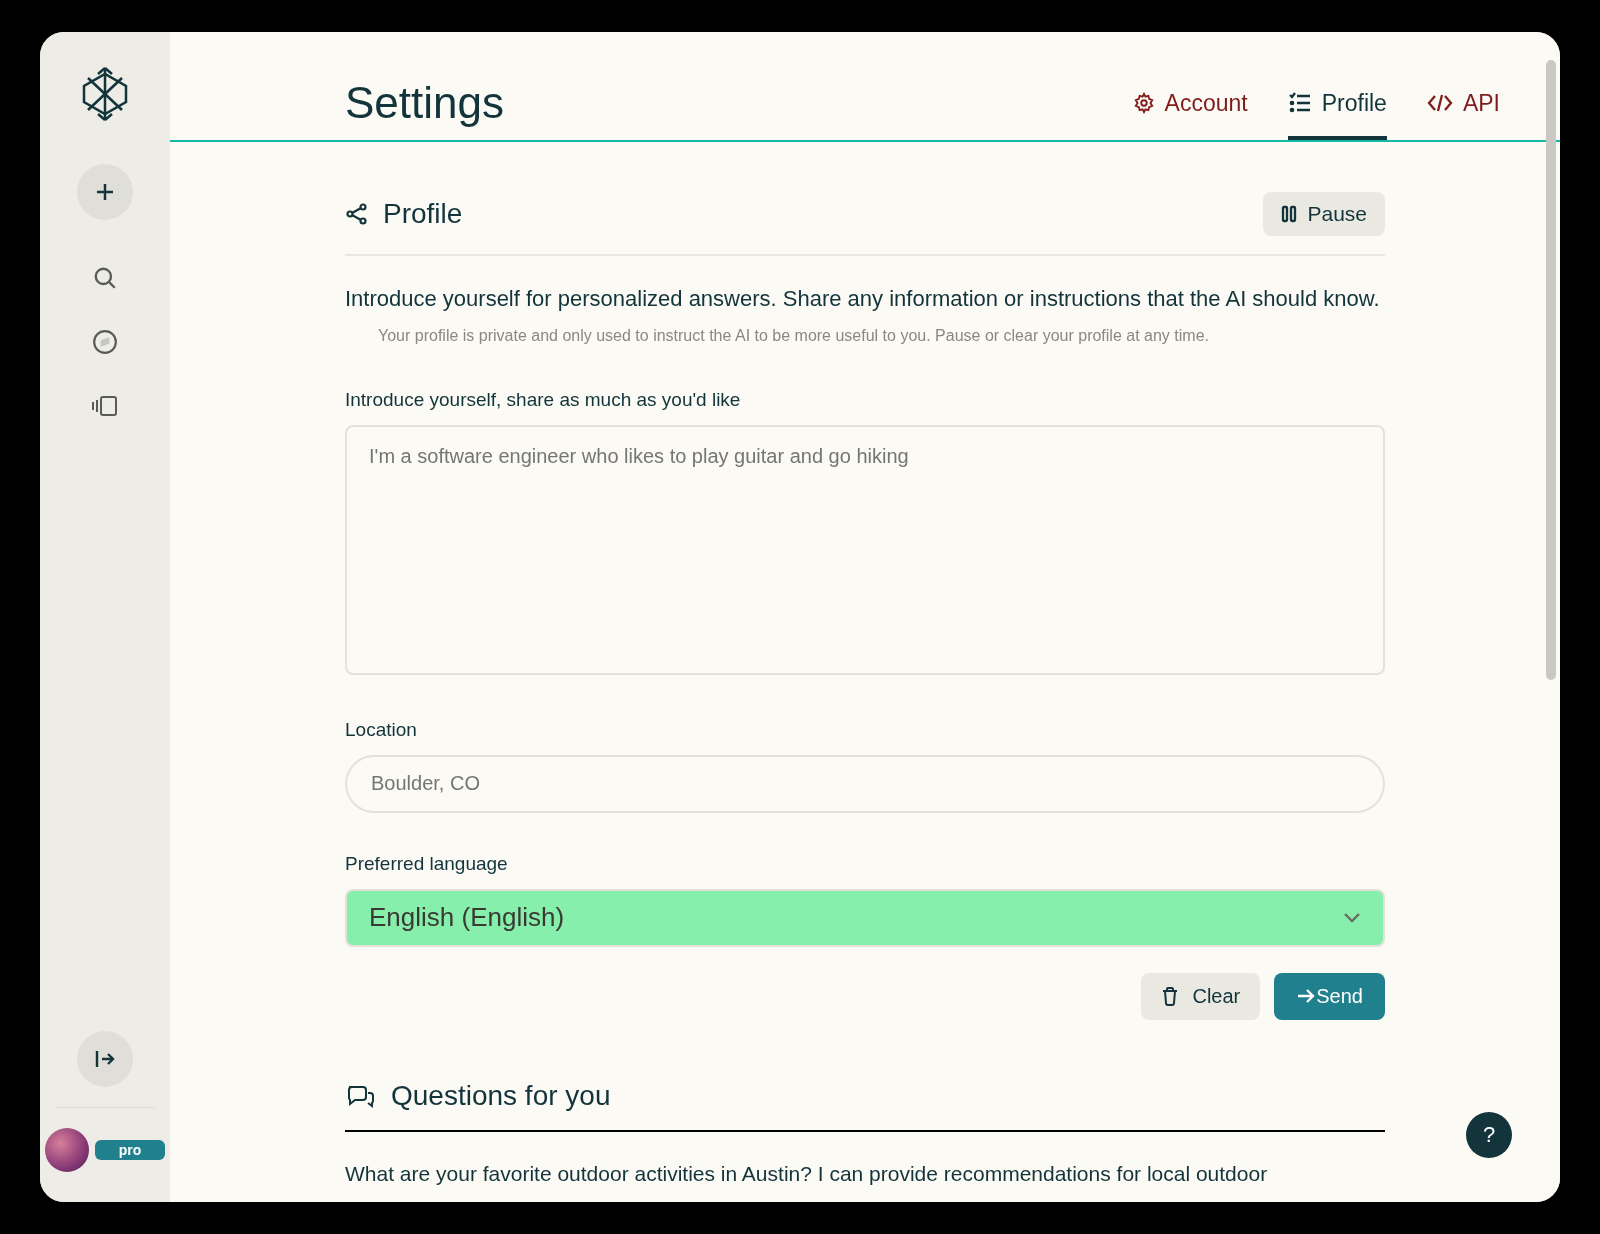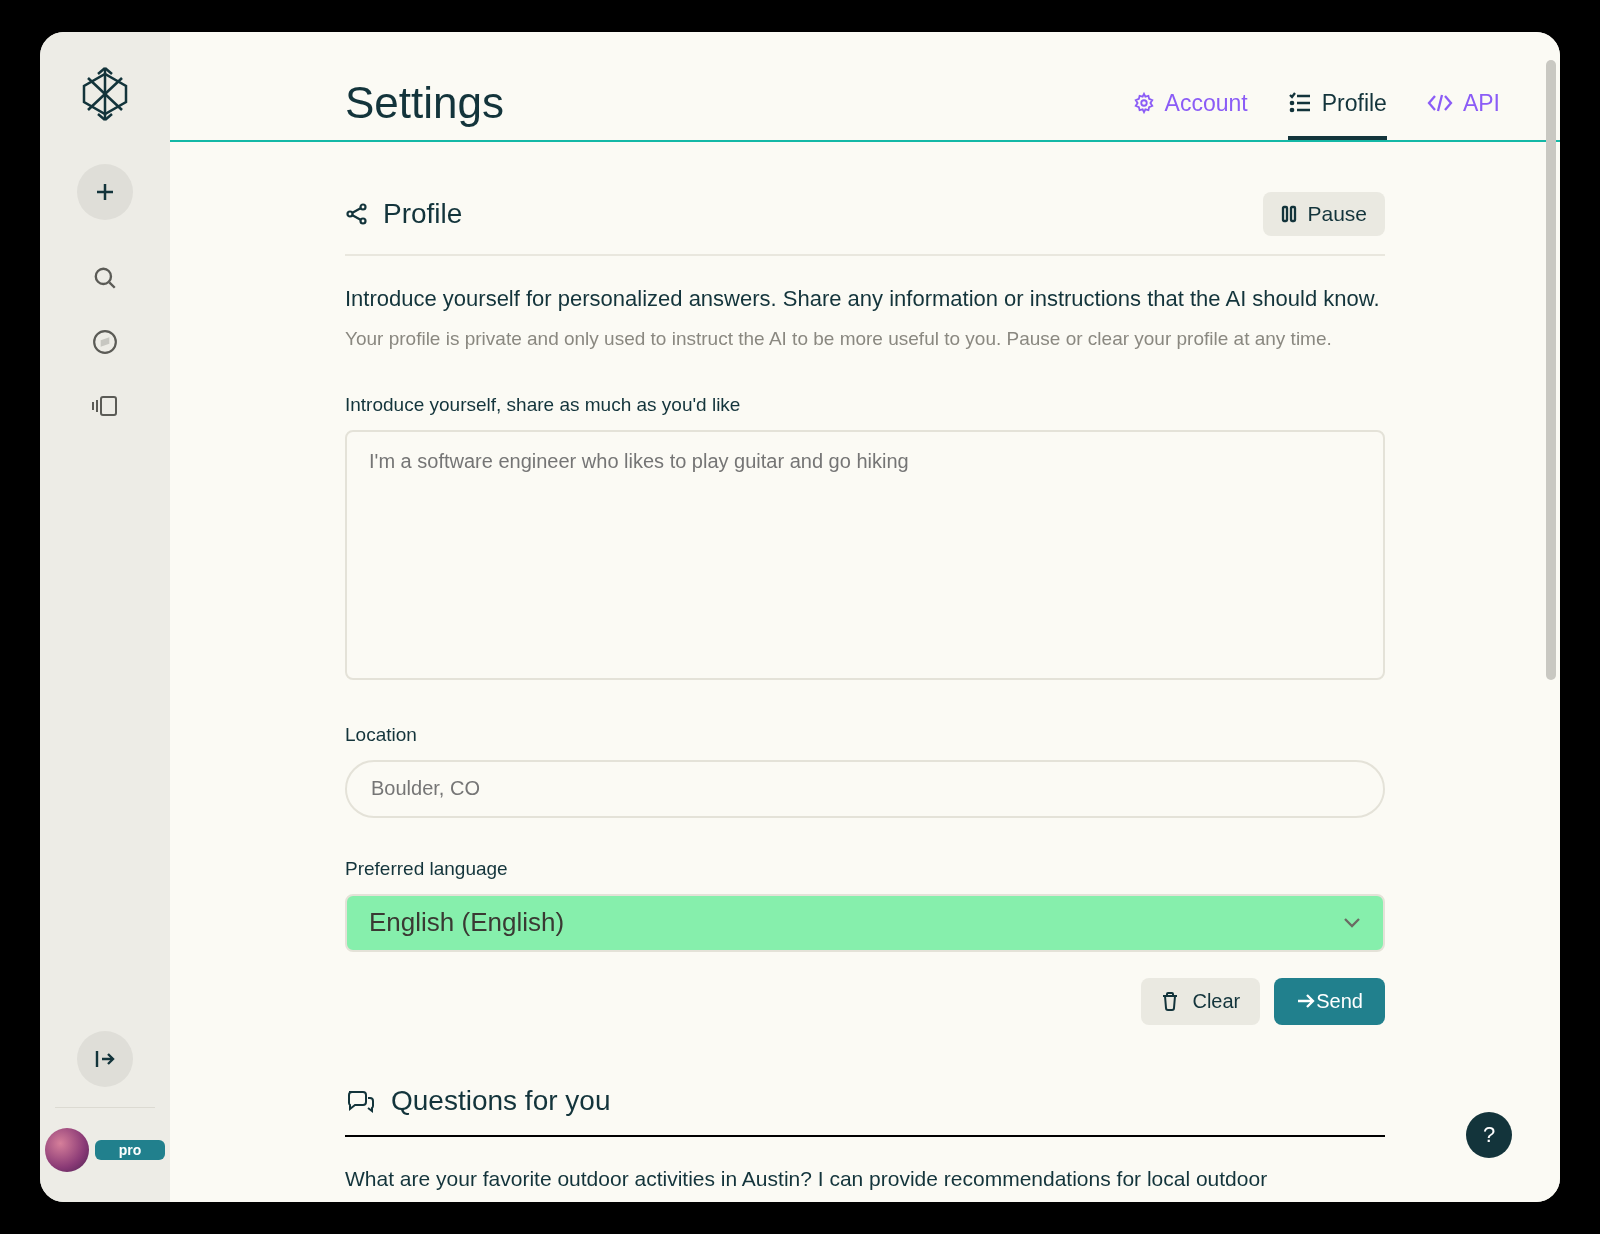--- a/index.html
+++ b/index.html
@@ -73,42 +73,42 @@
   padding: 34px 60px 0 175px;
   border-bottom: 2px solid #14b8a6;
   height: 110px;
 }
 .page-title {
   font-size: 44px; font-weight:500; color:#13343b;
 }
 .tabs { display:flex; gap:40px; height:100%; align-items:center;}
 .tab {
   display:flex; align-items:center; gap:10px;
-  font-size:23px; font-weight:500; color:#8b5cf6;
+  font-size:23px; font-weight:500; color:#7f1d1d;
   cursor:pointer; height:100%;
   border-bottom: 4px solid transparent;
   padding-top:4px;
 }
 .tab.active { color:#13343b; border-bottom-color:#13343b; }
 .content { padding: 50px 175px 60px 175px; }
 .section-head {
   display:flex; align-items:center; justify-content:space-between;
   padding-bottom: 18px; border-bottom:2px solid #e9e7de;
 }
 .section-title { display:flex; align-items:center; gap:14px; font-size:28px; font-weight:500; color:#13343b;}
 .pause-btn {
   display:flex; align-items:center; gap:10px;
   background:#eae9e1; padding:10px 18px; border-radius:8px;
   font-size:21px; color:#13343b; cursor:pointer;
 }
 .intro {
   font-size:22px; color:#13343b; line-height:1.55; margin-top:26px;
 }
 .subintro {
-  font-size:19px; color:#8a8880; line-height:1.55; margin-top:8px;
+  font-size:16px; color:#8a8880; line-height:1.55; margin-top:8px;margin-left:33px;
 }
 .field-label { font-size:19px; font-weight:500; color:#13343b; margin-top:40px; margin-bottom:14px;}
 .textarea {
   width:100%; height:250px; border:2px solid #e4e2d8; border-radius:8px;
   background:#fbfaf4; padding:18px 22px; font-size:20px; color:#9c9a91;
   resize:none; font-family:inherit;
 }
 .input {
   width:100%; height:58px; border:2px solid #e4e2d8; border-radius:30px;
   background:#fbfaf4; padding:0 24px; font-size:20px; color:#9c9a91;

